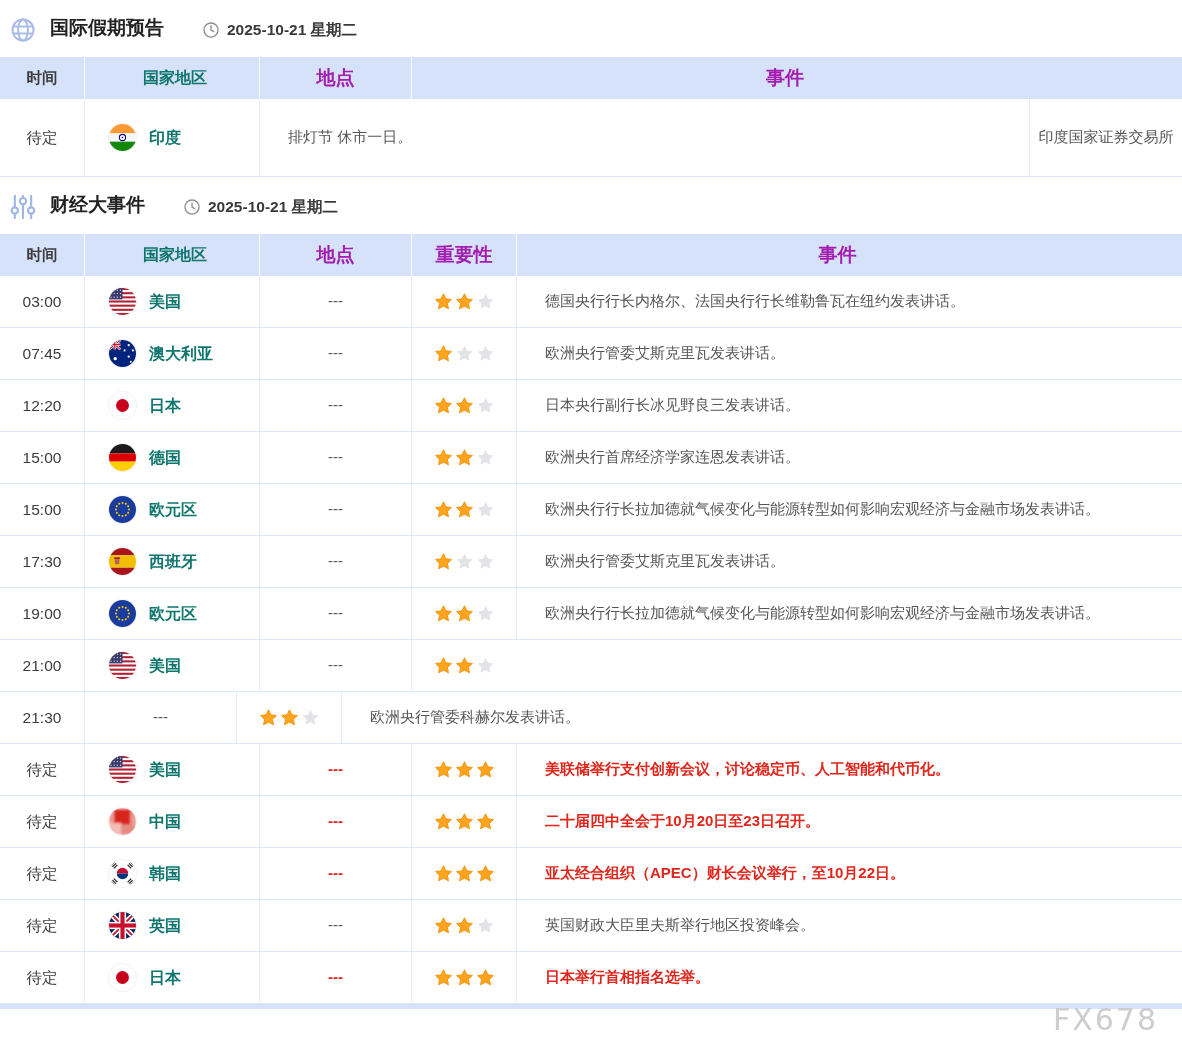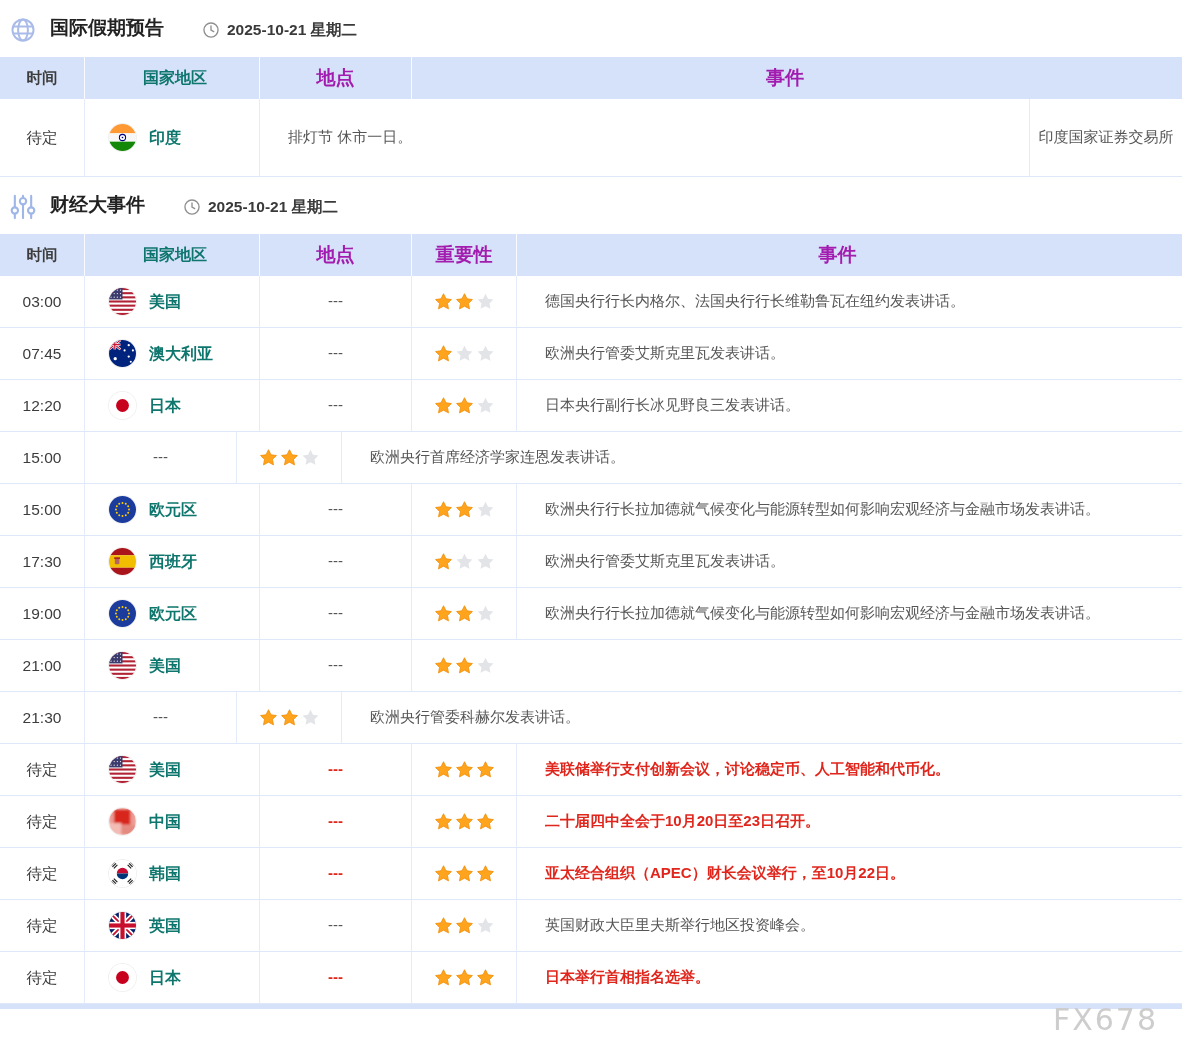--- a/index.html
+++ b/index.html
@@ -279,20 +279,30 @@
           </div>
     <div class="td c-event">
             <span class="e">日本央行副行长冰见野良三发表讲话。</span>
           </div>
   </div>
 
   <div class="row">
     <div class="td c-time">
             <span class="t">15:00</span>
           </div>
+    <div class="td c-country">
+      <span class="flag">
+              <svg viewBox="0 0 26 26">
+                <rect width="26" height="9" fill="#1a1a1a"></rect>
+                <rect y="9" width="26" height="8" fill="#DD0000"></rect>
+                <rect y="17" width="26" height="9" fill="#FFCE00"></rect>
+              </svg>
+            </span>
+      <span class="cname">德国</span>
+    </div>
     <div class="td c-loc">
             <span class="l">---</span>
           </div>
     <div class="td c-imp">
             <span class="stars">
               <svg class="star f" viewBox="0 0 24 24">
                 <path d="M12 2.2 L15.1 8.6 L22 9.5 L17 14.4 L18.3 21.3 L12 17.9 L5.7 21.3 L7 14.4 L2 9.5 L8.9 8.6 Z"></path>
               </svg>
               <svg class="star f" viewBox="0 0 24 24">
                 <path d="M12 2.2 L15.1 8.6 L22 9.5 L17 14.4 L18.3 21.3 L12 17.9 L5.7 21.3 L7 14.4 L2 9.5 L8.9 8.6 Z"></path>

